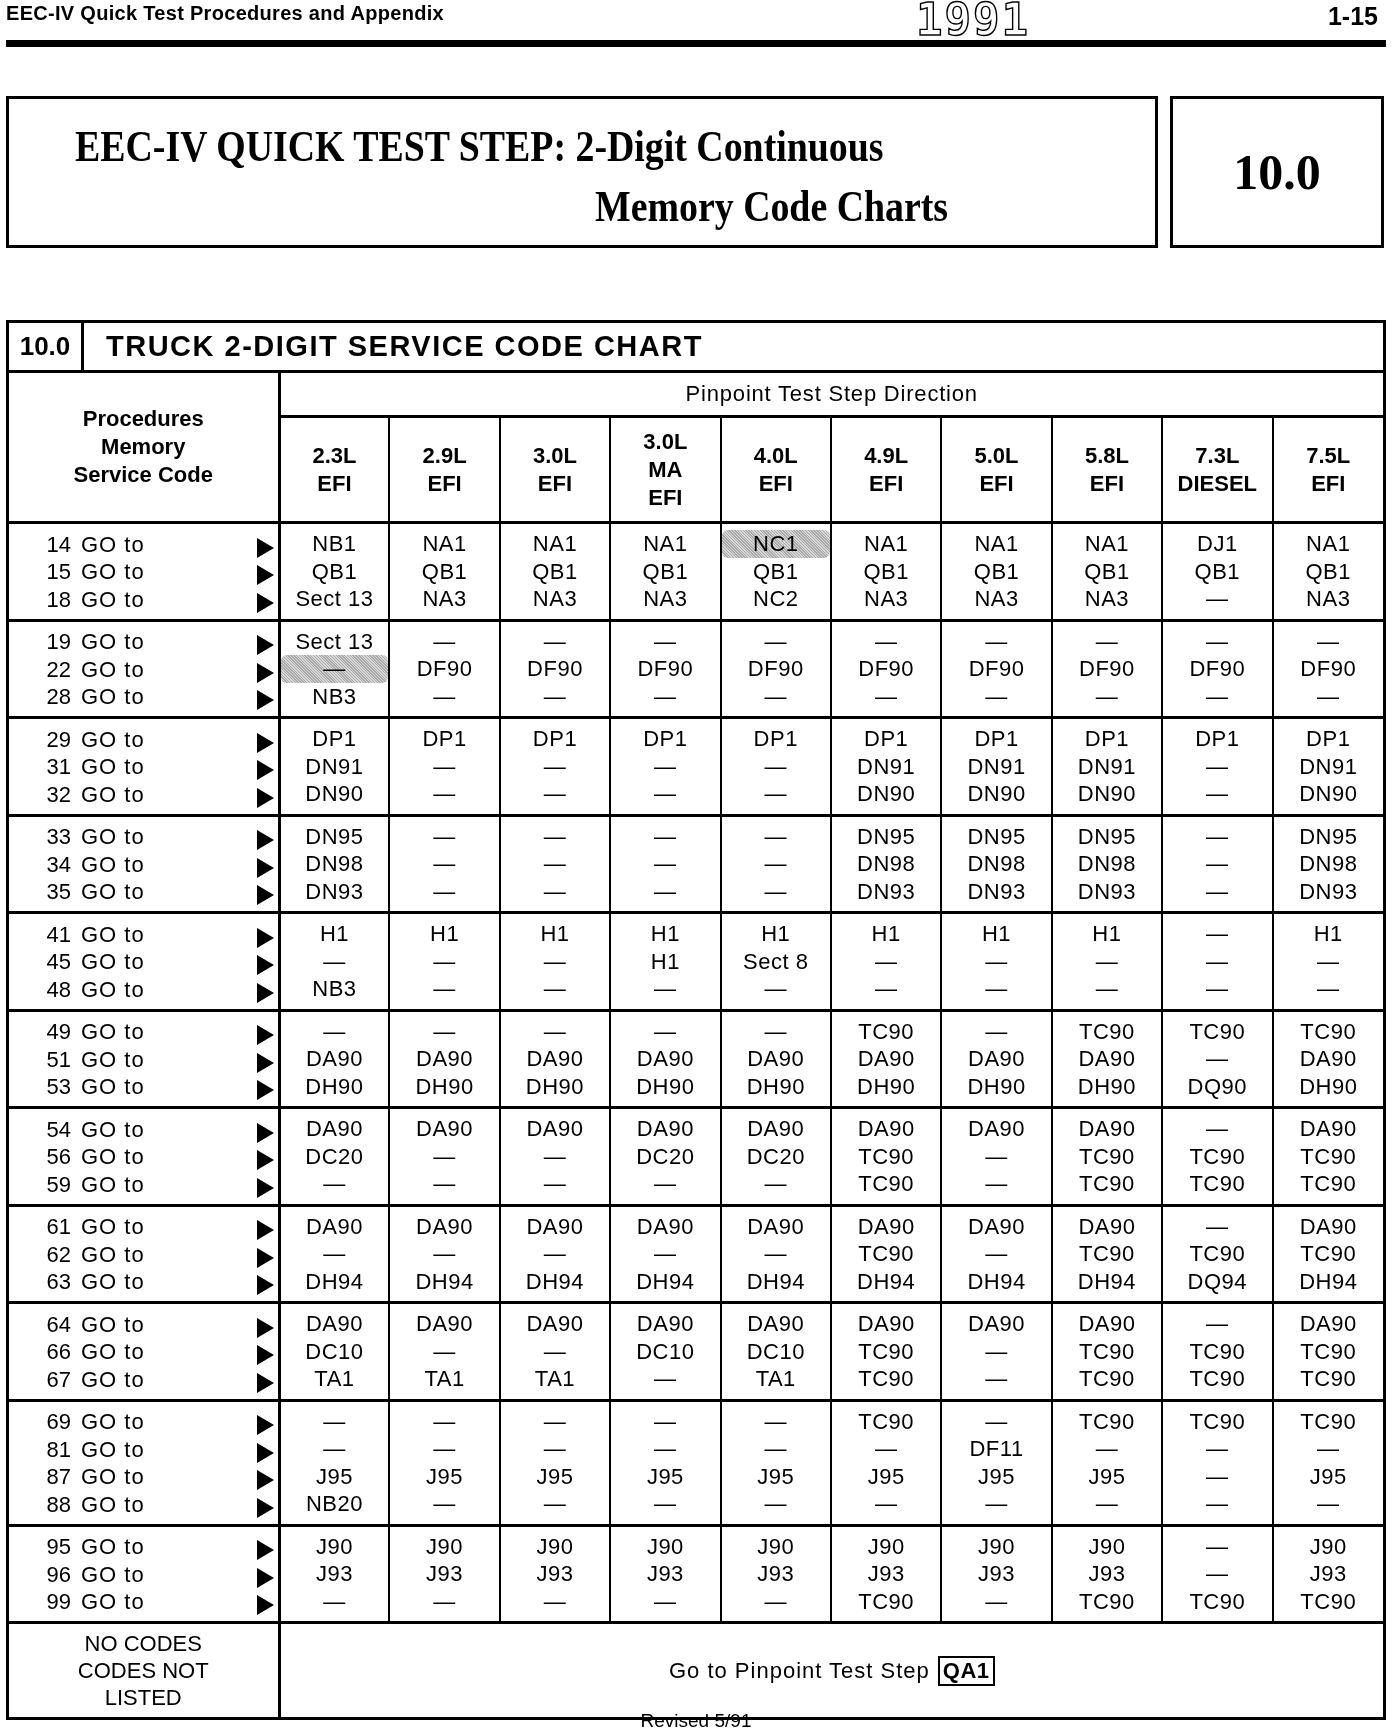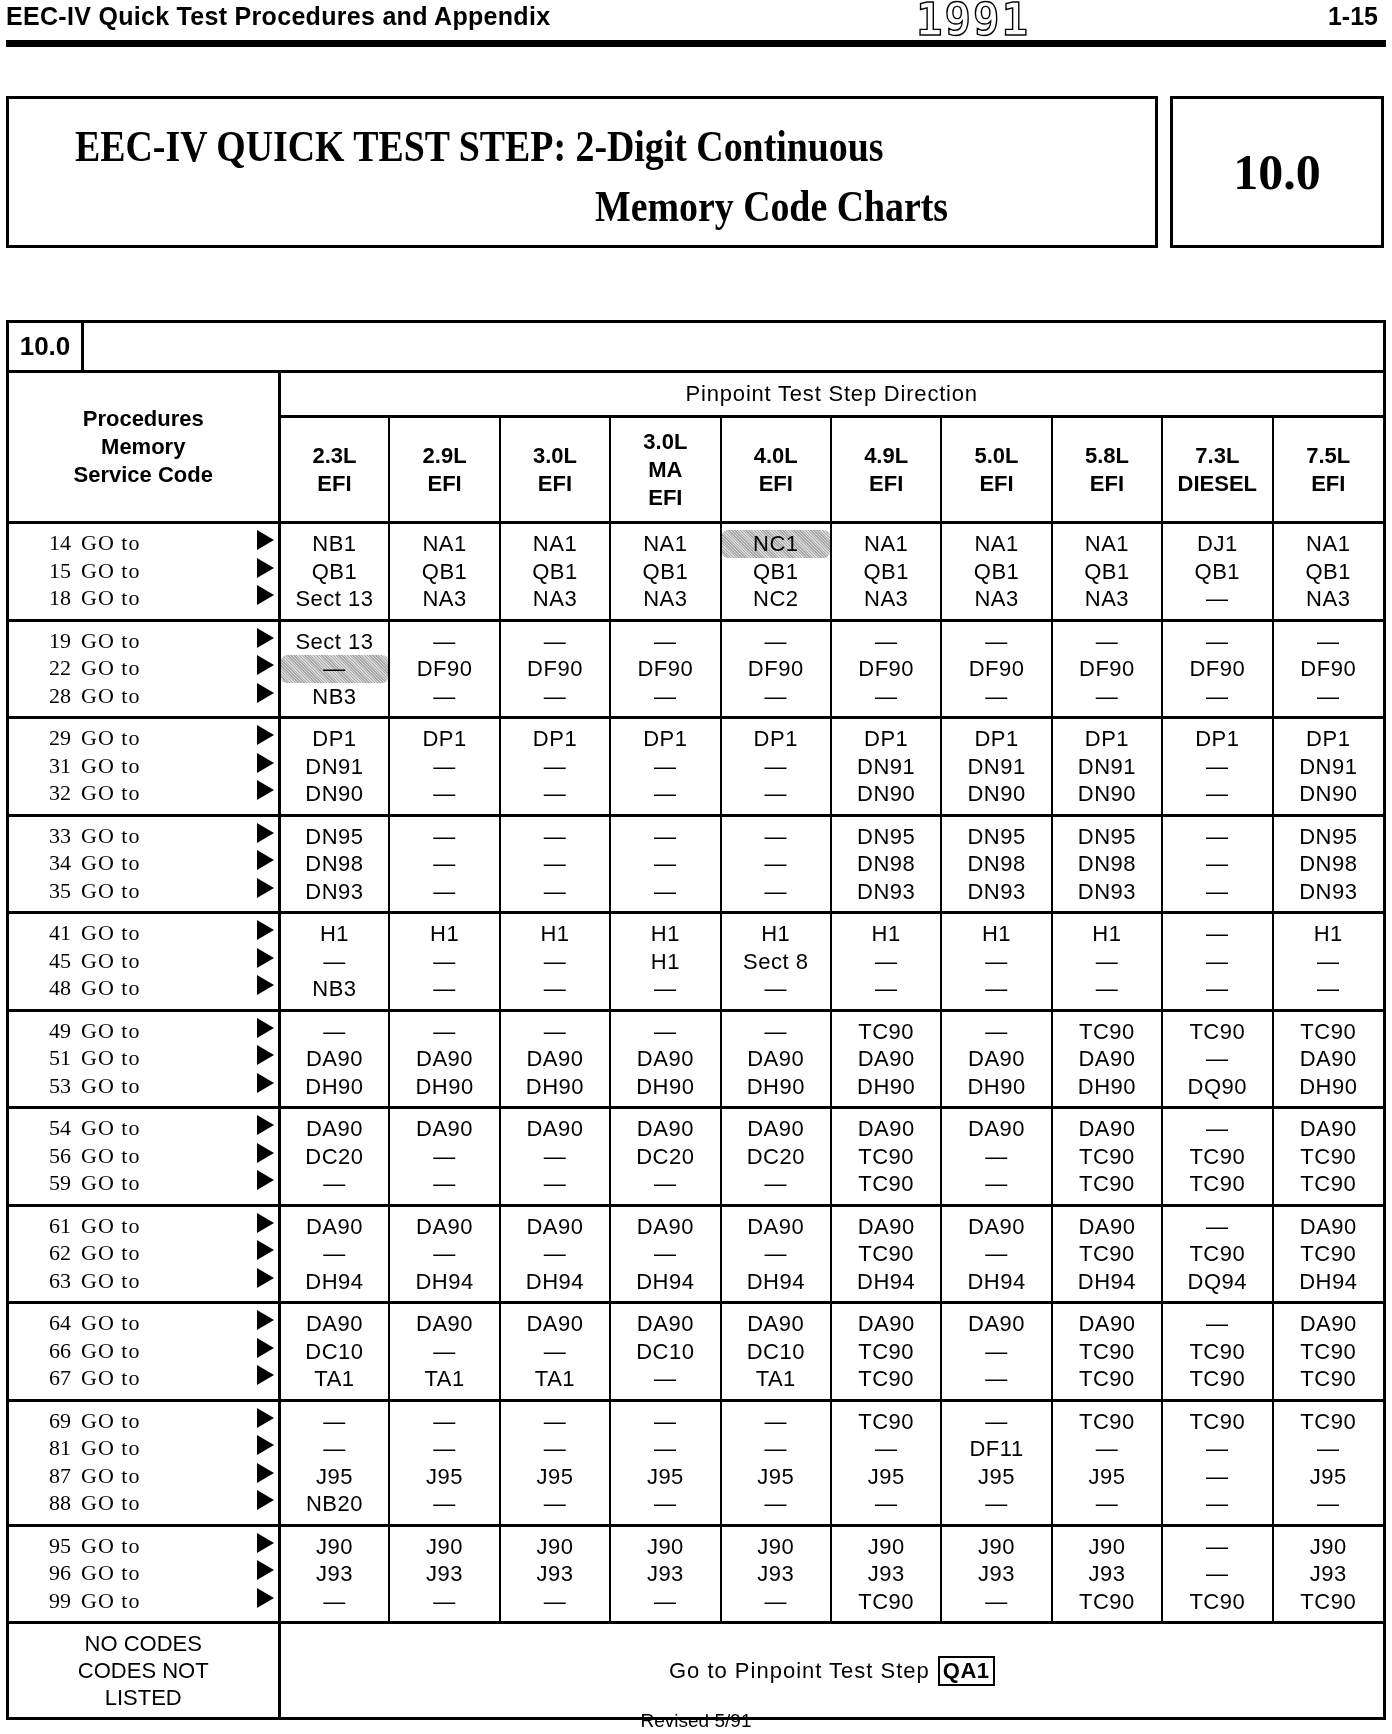--- a/index.html
+++ b/index.html
@@ -4,21 +4,21 @@
 <style>
   html, body { margin: 0; padding: 0; background: #ffffff; }
   body {
     width: 1392px; height: 1734px; position: relative; overflow: hidden;
     font-family: "Liberation Sans", "DejaVu Sans", sans-serif; color: #000;
   }
   .page-header {
     position: absolute; left: 6px; top: 0; width: 1380px; height: 46px;
   }
   .hdr-left {
-    position: absolute; left: 0; top: 2px; font-size: 25px; font-weight: bold;
+    position: absolute; left: 0; top: 2px; font-size: 20px; font-weight: bold;
     letter-spacing: 0.3px;
   }
   .hdr-year {
     position: absolute; left: 910px; top: -6px; font-size: 44px; font-weight: bold;
     color: #fff; -webkit-text-stroke: 1.4px #000; letter-spacing: 2px;
     font-family: "DejaVu Sans Mono", monospace;
   }
   .hdr-right {
     position: absolute; right: 8px; top: 2px; font-size: 25px; font-weight: bold;
   }
@@ -84,21 +84,21 @@
     border-bottom: 3px solid #000 !important;
   }
   .hdr-engine {
     height: 103px; font-size: 22px; font-weight: bold; line-height: 28px;
   }
   tr.group-row td { border-top: 3px solid #000; }
   .code-lines {
     display: flex; flex-direction: column; padding: 6px 0;
   }
   .code-line {
-    display: flex; align-items: flex-start; height: 27.5px; font-size: 22px; font-family: Liberation Serif, serif;
+    display: flex; align-items: flex-end; height: 27.5px; font-size: 22px;
   }
   .code-line .num { width: 62px; text-align: right; padding-right: 10px; }
   .code-line .goto { flex: 1; text-align: left; letter-spacing: 1px; }
   .code-line .arrow {
     width: 0; height: 0; border-top: 10px solid transparent;
     border-bottom: 10px solid transparent; border-left: 17px solid #000;
     margin-right: 4px;
   }
   .val-lines { display: flex; flex-direction: column; padding: 6px 0; }
   .val {
@@ -135,20 +135,21 @@
   <div class="title-line1">EEC-IV QUICK TEST STEP: 2-Digit Continuous</div>
   <div class="title-line2">Memory Code Charts</div>
 </div>
 <div class="section-box">
   <span class="section-num">10.0</span>
 </div>
 
 <div class="chart">
   <div class="chart-title-row">
     <div class="chart-num">10.0</div>
+    <div class="chart-title">TRUCK 2-DIGIT SERVICE CODE CHART</div>
   </div>
   <table class="codes" id="codes-table">
     <colgroup>
       <col style="width:270px">
     </colgroup>
     <thead id="codes-head">
         <tr>
           <th class="col-code hdr-code" rowspan="2">
             <div>Procedures</div>
             <div>Memory</div>

